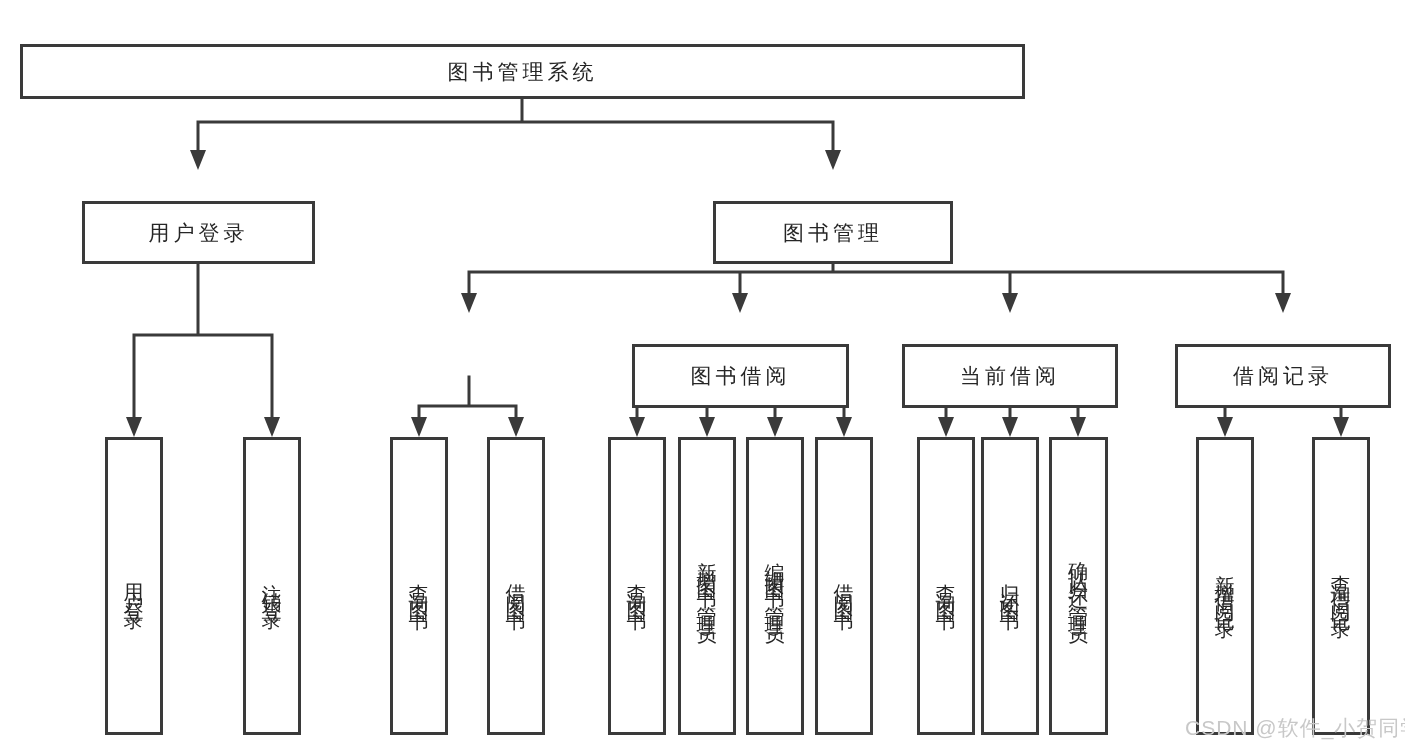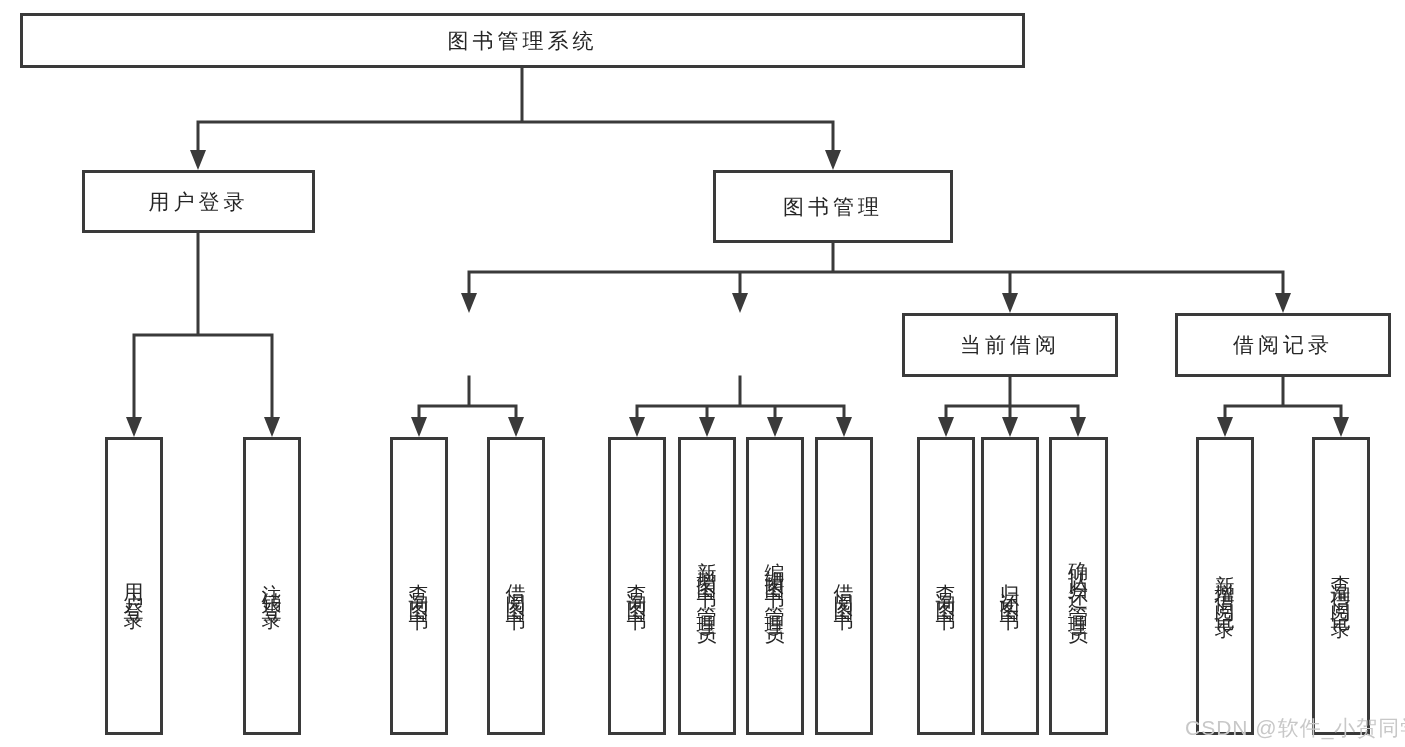--- a/index.html
+++ b/index.html
@@ -5,21 +5,21 @@
   html,body{margin:0;padding:0;background:#ffffff;}
   .canvas{
     position:relative;width:1405px;height:747px;background:#ffffff;
     font-family:"Liberation Sans","DejaVu Sans",sans-serif;color:#262626;overflow:hidden;
   }
   .connectors{position:absolute;left:0;top:0;z-index:0;}
   .node{
     position:absolute;box-sizing:border-box;border:3px solid #3a3a3a;background:#ffffff;
     display:flex;align-items:center;justify-content:center;z-index:1;
   }
-  .hbox{font-size:21px;letter-spacing:4px;}
+  .hbox{font-size:21px;letter-spacing:4px;margin-top:31px;}
   .hbox span{white-space:nowrap;}
   .vbox{font-size:20px;}
   .vbox span{
     writing-mode:vertical-rl;text-orientation:mixed;
     letter-spacing:9px;line-height:1;white-space:nowrap;
   }
   .watermark{
     position:absolute;left:1185px;top:714px;z-index:2;
     color:#c8c8c8;font-size:21px;letter-spacing:1px;white-space:nowrap;
   }
@@ -60,24 +60,27 @@
              M1333 417 L1349 417 L1341 437 Z"></path>
   </svg>
 
   <div class="node hbox" style="left:20px;top:13px;width:1005px;height:55px">
     <span>图书管理系统</span>
   </div>
 
   <div class="node hbox" style="left:82px;top:170px;width:233px;height:63px">
     <span>用户登录</span>
   </div>
-  <div class="node hbox" style="left:713px;top:170px;width:240px;height:73px">
+  <div class="node hbox" style="left:713px;top:170px;width:240px;height:63px">
     <span>图书管理</span>
   </div>
 
+  <div class="node hbox" style="left:632px;top:313px;width:217px;height:64px">
+    <span>图书借阅</span>
+  </div>
   <div class="node hbox" style="left:902px;top:313px;width:216px;height:64px">
     <span>当前借阅</span>
   </div>
   <div class="node hbox" style="left:1175px;top:313px;width:216px;height:64px">
     <span>借阅记录</span>
   </div>
 
   <div class="node vbox" style="left:105px;top:437px;width:58px;height:298px">
     <span>用户登录</span>
   </div>

